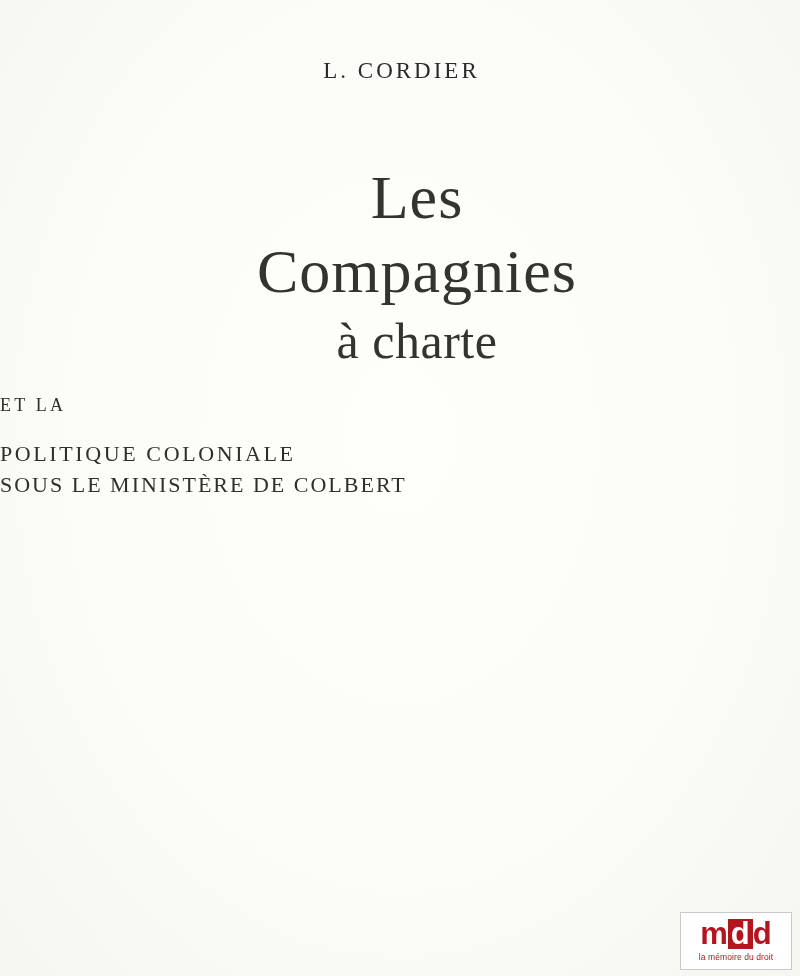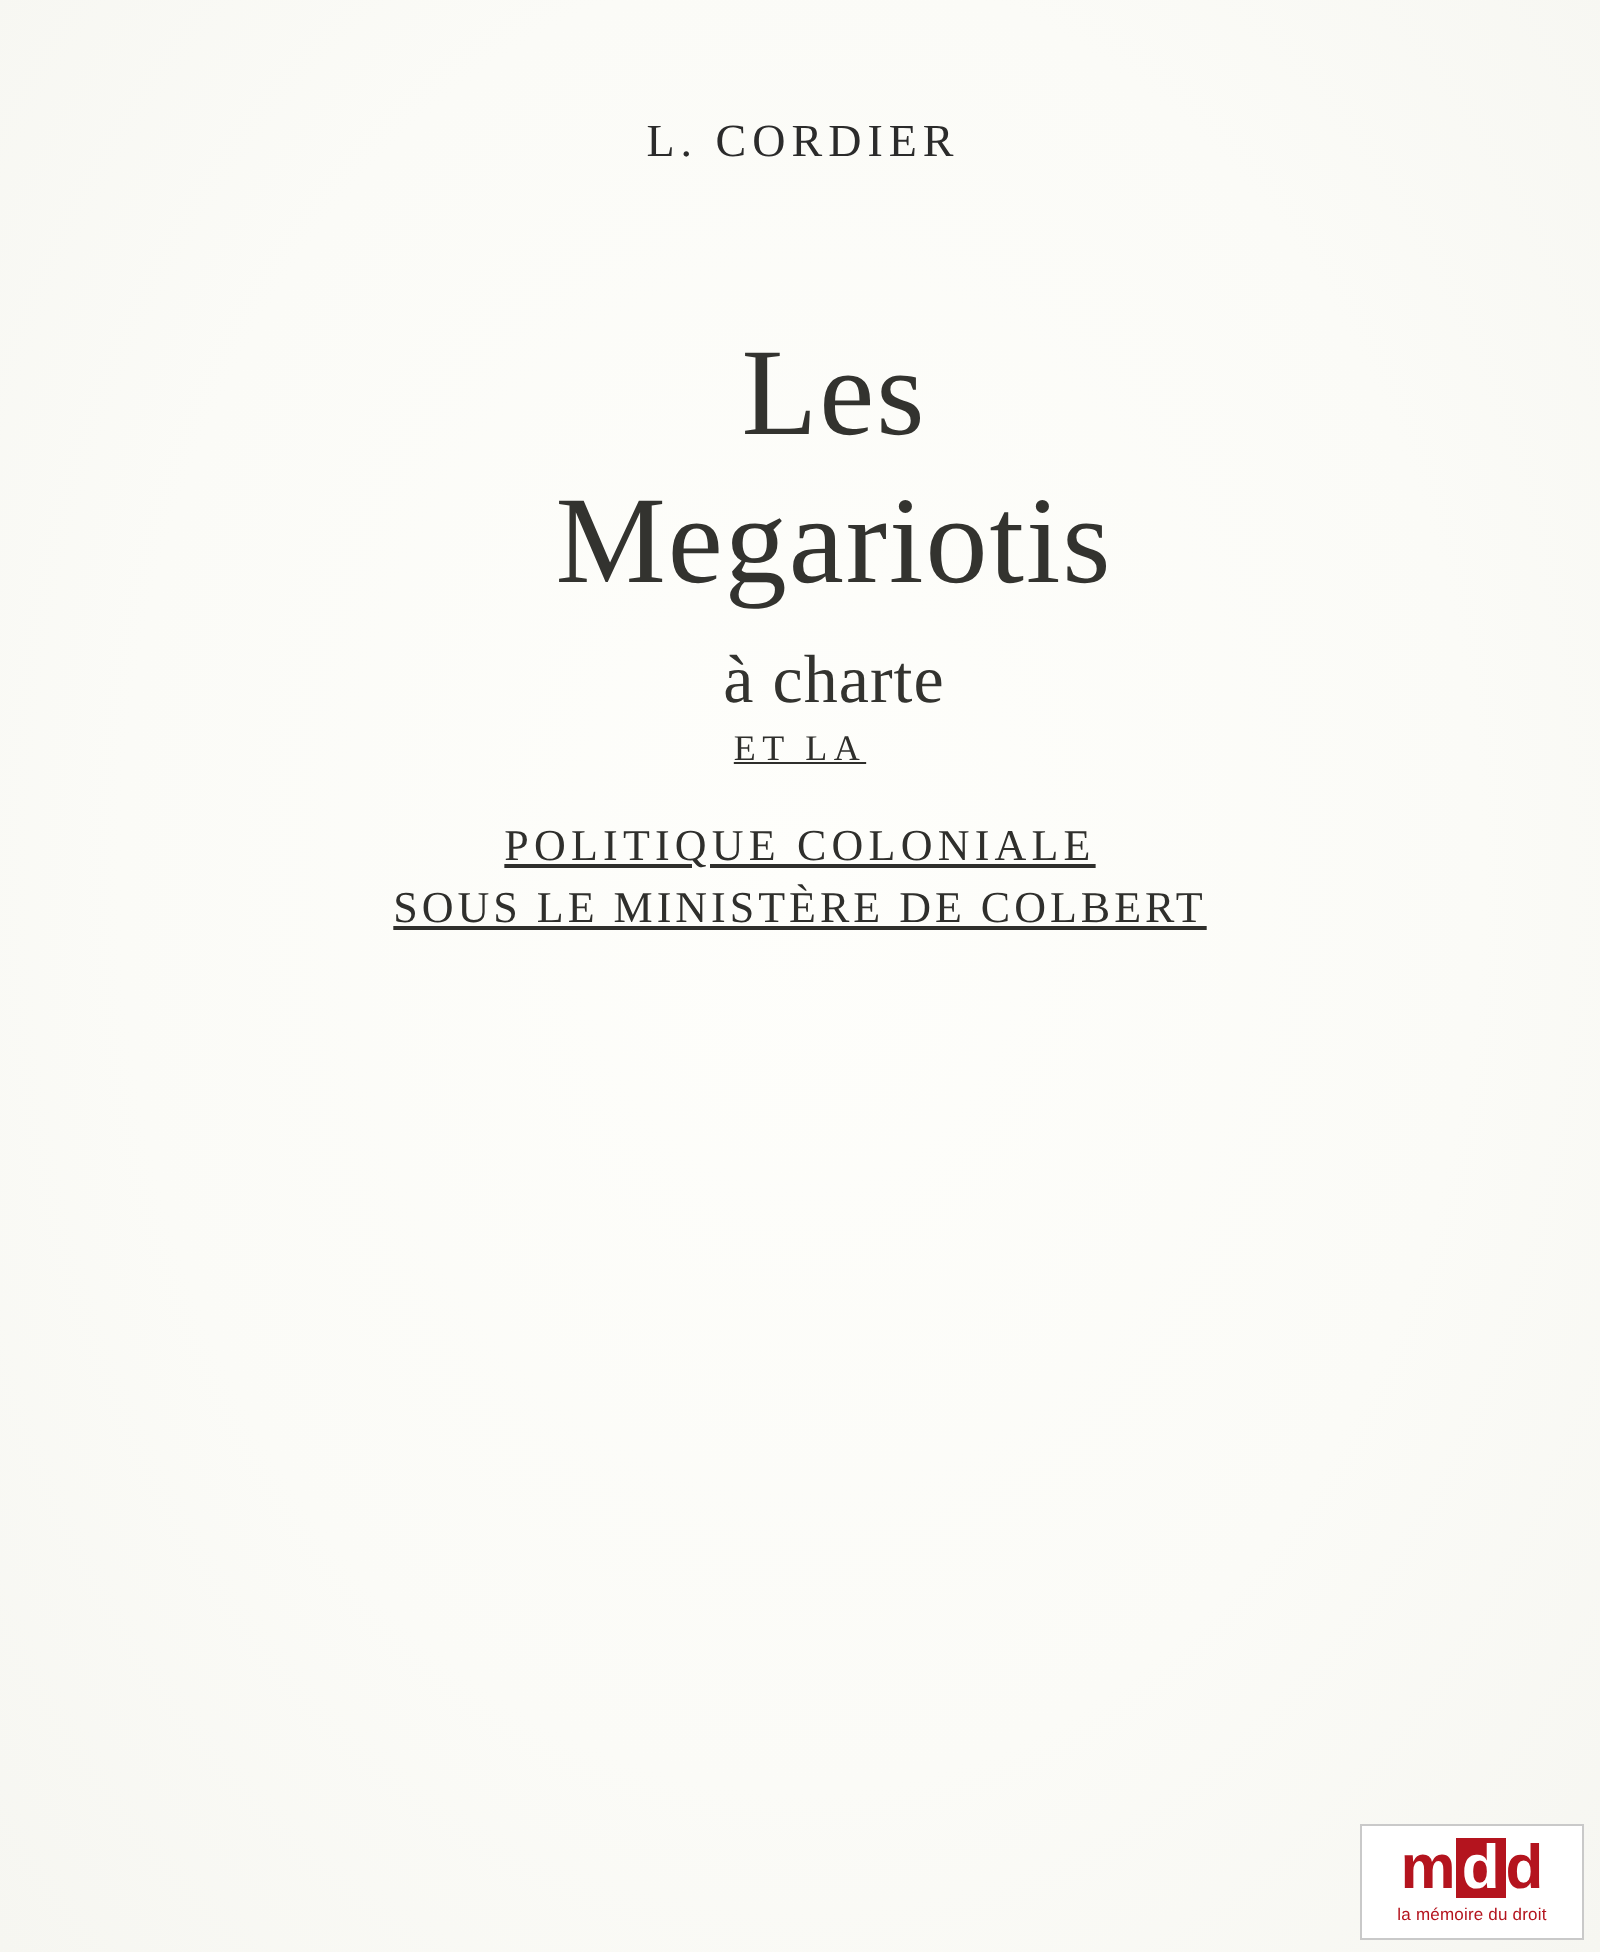--- a/index.html
+++ b/index.html
@@ -58,34 +58,33 @@
   .title-line2 {
     font-family: "Liberation Serif", serif;
     font-size: 62px;
     line-height: 74px;
     color: #33332f;
     letter-spacing: 1px;
     font-weight: 400;
   }
   .title-line3 {
     font-family: "Liberation Serif", serif;
-    font-size: 34px;
+    font-size: 50px;
     line-height: 62px;
     color: #33332f;
     letter-spacing: 0.5px;
     margin-top: 2px;
   }
   .subtitle {
     position: absolute;
-    top: 361px;
-    left: 0;
-    right: 0;
-    text-align: center;
+    top: 392px;
+    left: 0;
+    right: 0;
+    text-align: left;
     color: #2f2f2c;
-    text-decoration: underline;
   }
   .sub-line1 {
     font-size: 18px;
     letter-spacing: 3.2px;
     line-height: 26px;
     font-variant: small-caps;
   }
   .sub-line2 {
     font-size: 22px;
     letter-spacing: 2.6px;
@@ -177,21 +176,21 @@
 
 <div class="page">
   <div class="paper-texture"></div>
 
   <div class="content">
 
     <div class="author">L. CORDIER</div>
 
     <div class="title-block">
       <div class="title-line1">Les</div>
-      <div class="title-line2">Megariotis</div>
+      <div class="title-line2">Compagnies</div>
       <div class="title-line3">à charte</div>
     </div>
 
     <div class="subtitle">
       <div class="sub-line1">ET LA</div>
       <div class="sub-line2">POLITIQUE COLONIALE</div>
       <div class="sub-line3">SOUS LE MINISTÈRE DE COLBERT</div>
     </div>
 
 

